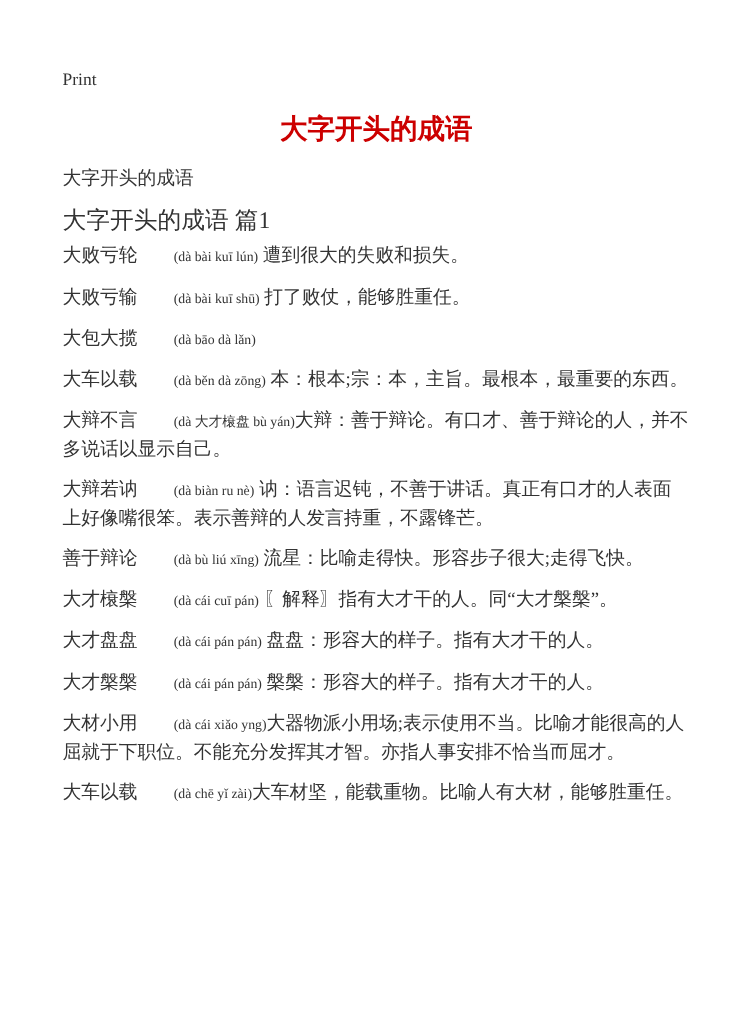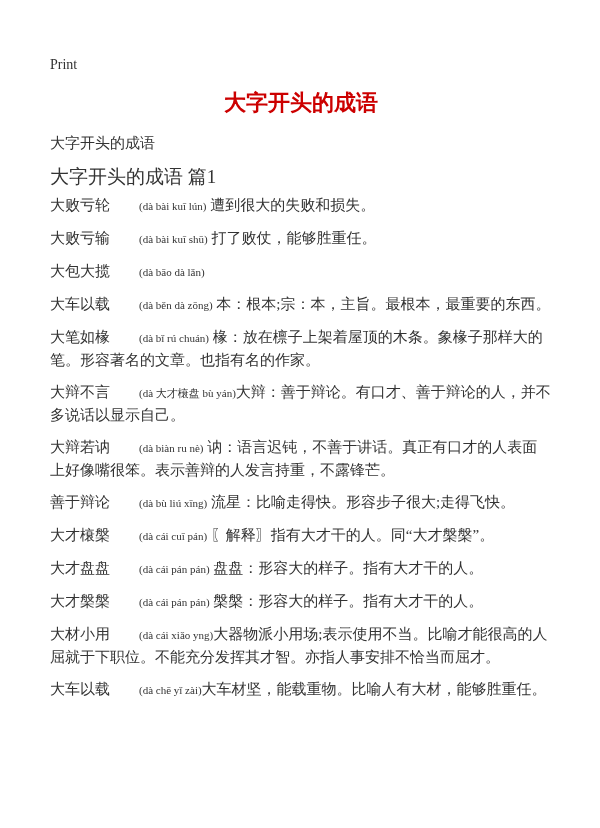--- a/index.html
+++ b/index.html
@@ -68,21 +68,20 @@
   <h2 class="section-heading">大字开头的成语 篇1</h2>
   <div id="idiom-list">
   <p class="entry"><span>大败亏轮</span><span class="pinyin">(dà bài kuī lún)</span><span> 遭到很大的失败和损失。</span></p>
 
   <p class="entry"><span>大败亏输</span><span class="pinyin">(dà bài kuī shū)</span><span> 打了败仗，能够胜重任。</span></p>
 
   <p class="entry"><span>大包大揽</span><span class="pinyin">(dà bāo dà lǎn)</span><span></span></p>
 
   <p class="entry"><span>大车以载</span><span class="pinyin">(dà běn dà zōng)</span><span> 本：根本;宗：本，主旨。最根本，最重要的东西。</span></p>
 
-  <p class="entry"><span>大笔如椽</span><span class="pinyin">(dà bǐ rú chuán)</span><span> 椽：放在檩子上架着屋顶的木条。象椽子那样大的笔。形容著名的文章。也指有名的作家。</span></p>
 
   <p class="entry"><span>大辩不言</span><span class="pinyin">(dà 大才榱盘 bù yán)</span><span>大辩：善于辩论。有口才、善于辩论的人，并不多说话以显示自己。</span></p>
 
   <p class="entry"><span>大辩若讷</span><span class="pinyin">(dà biàn ru nè)</span><span> 讷：语言迟钝，不善于讲话。真正有口才的人表面上好像嘴很笨。表示善辩的人发言持重，不露锋芒。</span></p>
 
   <p class="entry"><span>善于辩论</span><span class="pinyin">(dà bù liú xīng)</span><span> 流星：比喻走得快。形容步子很大;走得飞快。</span></p>
 
 
   <p class="entry"><span>大才榱槃</span><span class="pinyin">(dà cái cuī pán)</span><span> 〖解释〗指有大才干的人。同“大才槃槃”。</span></p>
 

